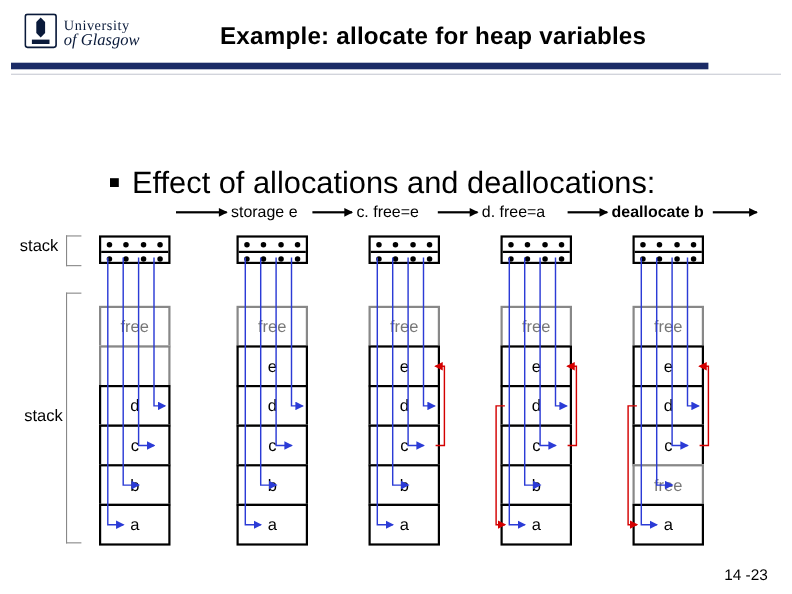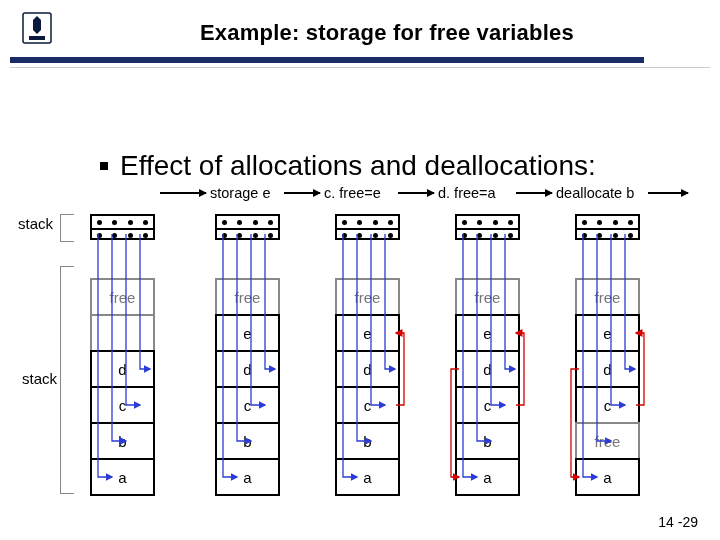--- a/index.html
+++ b/index.html
@@ -109,41 +109,45 @@
 </head>
 <body>
 
 <div class="header">
   <div class="logo">
     <svg width="30" height="36" viewBox="0 0 30 36">
       <rect x="1" y="1" width="28" height="30" rx="2" fill="none" stroke="#0a1a3a" stroke-width="1.5"></rect>
       <path d="M15 4 L19 8 L19 18 L15 22 L11 18 L11 8 Z" fill="#0a1a3a"></path>
       <rect x="7" y="24" width="16" height="4" fill="#0a1a3a"></rect>
     </svg>
+    <div class="uni-text">
+      <div class="l1">University</div>
+      <div class="l2">of Glasgow</div>
+    </div>
   </div>
-  <div class="title">Example: storage for free variables</div>
+  <div class="title">Example: allocate for heap variables</div>
 </div>
 <div class="hr-thick-wrap">
     <div class="hr-thick"></div>
   </div>
 <div class="hr-thin"></div>
 
 <div class="bullet-line">
   <span class="sq"></span><span>Effect of allocations and deallocations:</span>
 </div>
 
 <div class="step-labels">
   <span class="arrow" style="left:160px; width:46px;"></span>
   <span style="left:210px; font-style:normal;">storage e</span>
   <span class="arrow" style="left:284px; width:36px;"></span>
   <span style="left:324px;">c. free=e</span>
   <span class="arrow" style="left:398px; width:36px;"></span>
   <span style="left:438px;">d. free=a</span>
   <span class="arrow" style="left:516px; width:36px;"></span>
-  <span style="left:556px;">deallocate b</span>
+  <span style="left:556px;font-weight:bold;">deallocate b</span>
   <span class="arrow" style="left:648px; width:40px;"></span>
 </div>
 
 <div class="stack-label">stack</div>
 <div class="heap-label">stack</div>
 <div class="bracket-stack"></div>
 <div class="bracket-heap"></div>
 
 <div class="stackbox row2 col0" style="top:214px;">
   <div class="dots">
@@ -308,13 +312,13 @@
     <path d="M516,405 H524 V333 H516" marker-end="url(#ar)"></path>
 
     <path d="M459,369 H451 V477 H459" marker-end="url(#ar)"></path>
 
     <path d="M636,405 H644 V333 H636" marker-end="url(#ar)"></path>
     <path d="M579,369 H571 V477 H579" marker-end="url(#ar)"></path>
   </g>
 </svg>
 </div>
 
-<div class="pagenum">14 -29</div>
+<div class="pagenum">14 -23</div>
 
 </body></html>

